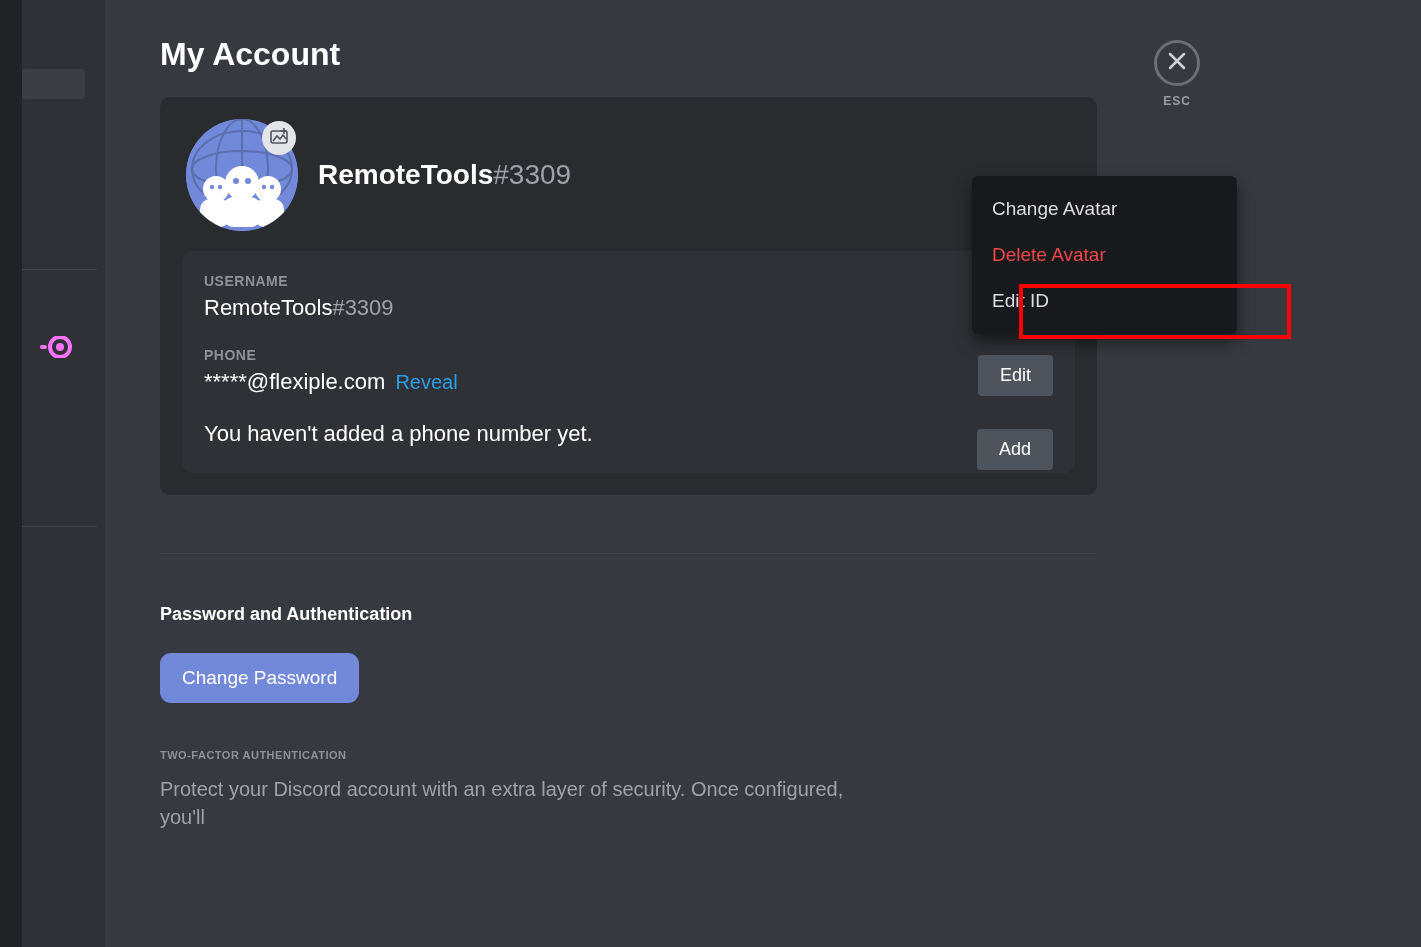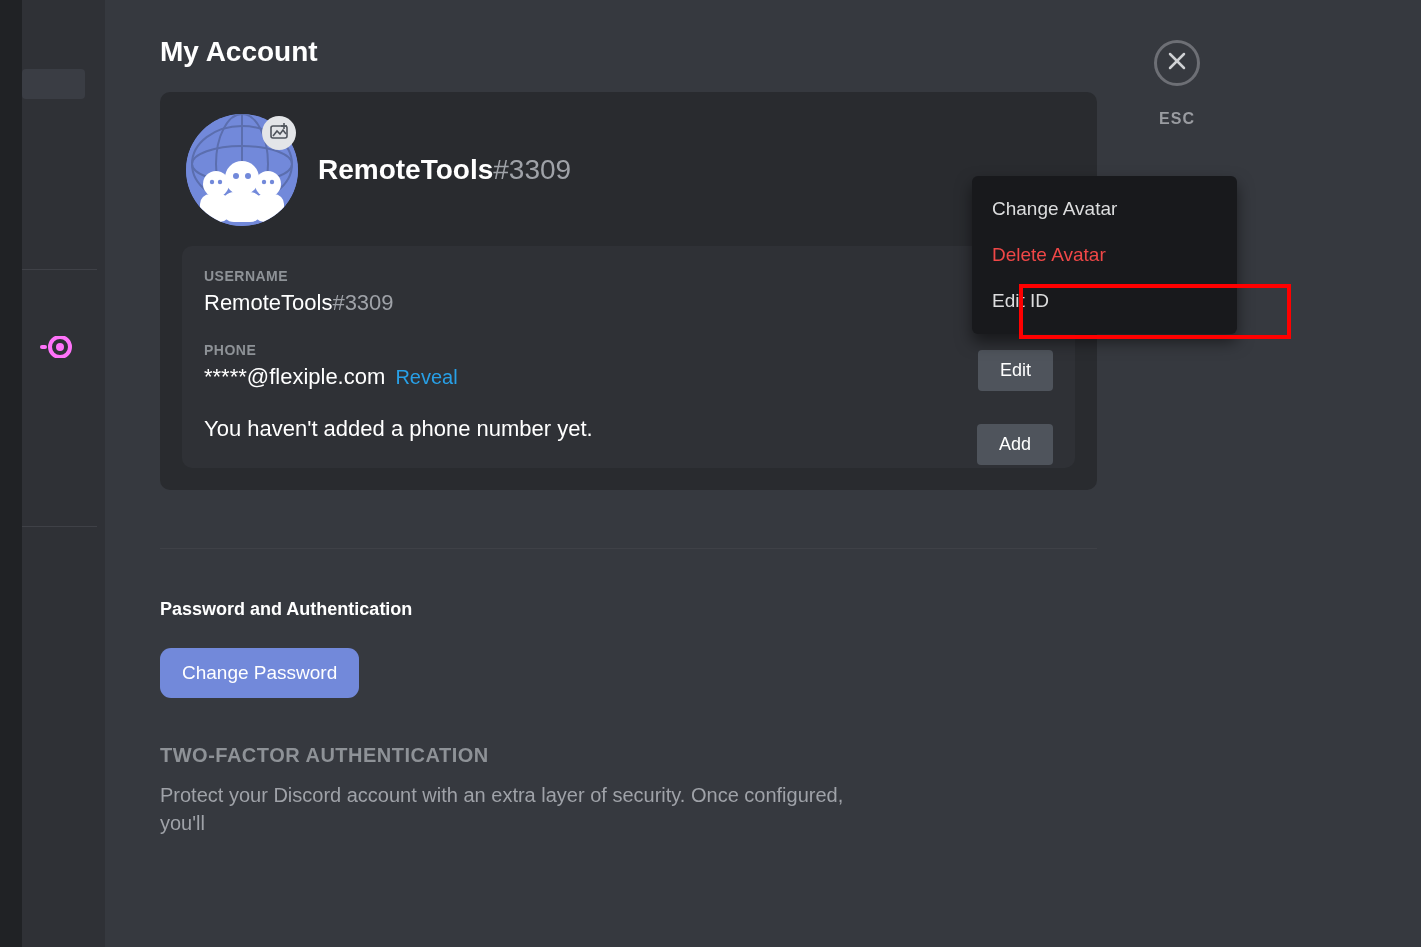--- a/index.html
+++ b/index.html
@@ -53,35 +53,34 @@
     border-radius: 50%;
     display: flex; align-items: center; justify-content: center;
     cursor: pointer;
   }
   .esc-label {
     position: absolute;
     left: 1154px; top: 94px;
     width: 46px;
     text-align: center;
     color: #9a9ca1;
-    font-size: 16px;
+    font-size: 12px;
     font-weight: 600;
     letter-spacing: 1px;
-    margin-top: 16px;
   }
 
   
   .main {
     position: absolute;
     left: 160px; top: 36px;
     width: 937px;
   }
   .page-title {
     color: #fff;
-    font-size: 28px;
+    font-size: 32px;
     font-weight: 700;
     margin-bottom: 24px;
   }
 
   .card {
     background: #292b2f;
     border-radius: 10px;
     padding: 22px 22px 22px 22px;
   }
 
@@ -162,21 +161,21 @@
     border: none;
     border-radius: 11px;
     padding: 14px 22px;
     font-size: 19px;
     font-weight: 500;
     cursor: pointer;
     margin-bottom: 46px;
   }
   .subhead {
     color: #8e9297;
-    font-size: 20px;
+    font-size: 11px;
     font-weight: 700;
     letter-spacing: 0.5px;
     margin-bottom: 14px;
   }
   .body-text {
     color: #9fa2a8;
     font-size: 20px;
     line-height: 1.4;
     max-width: 700px;
   }

